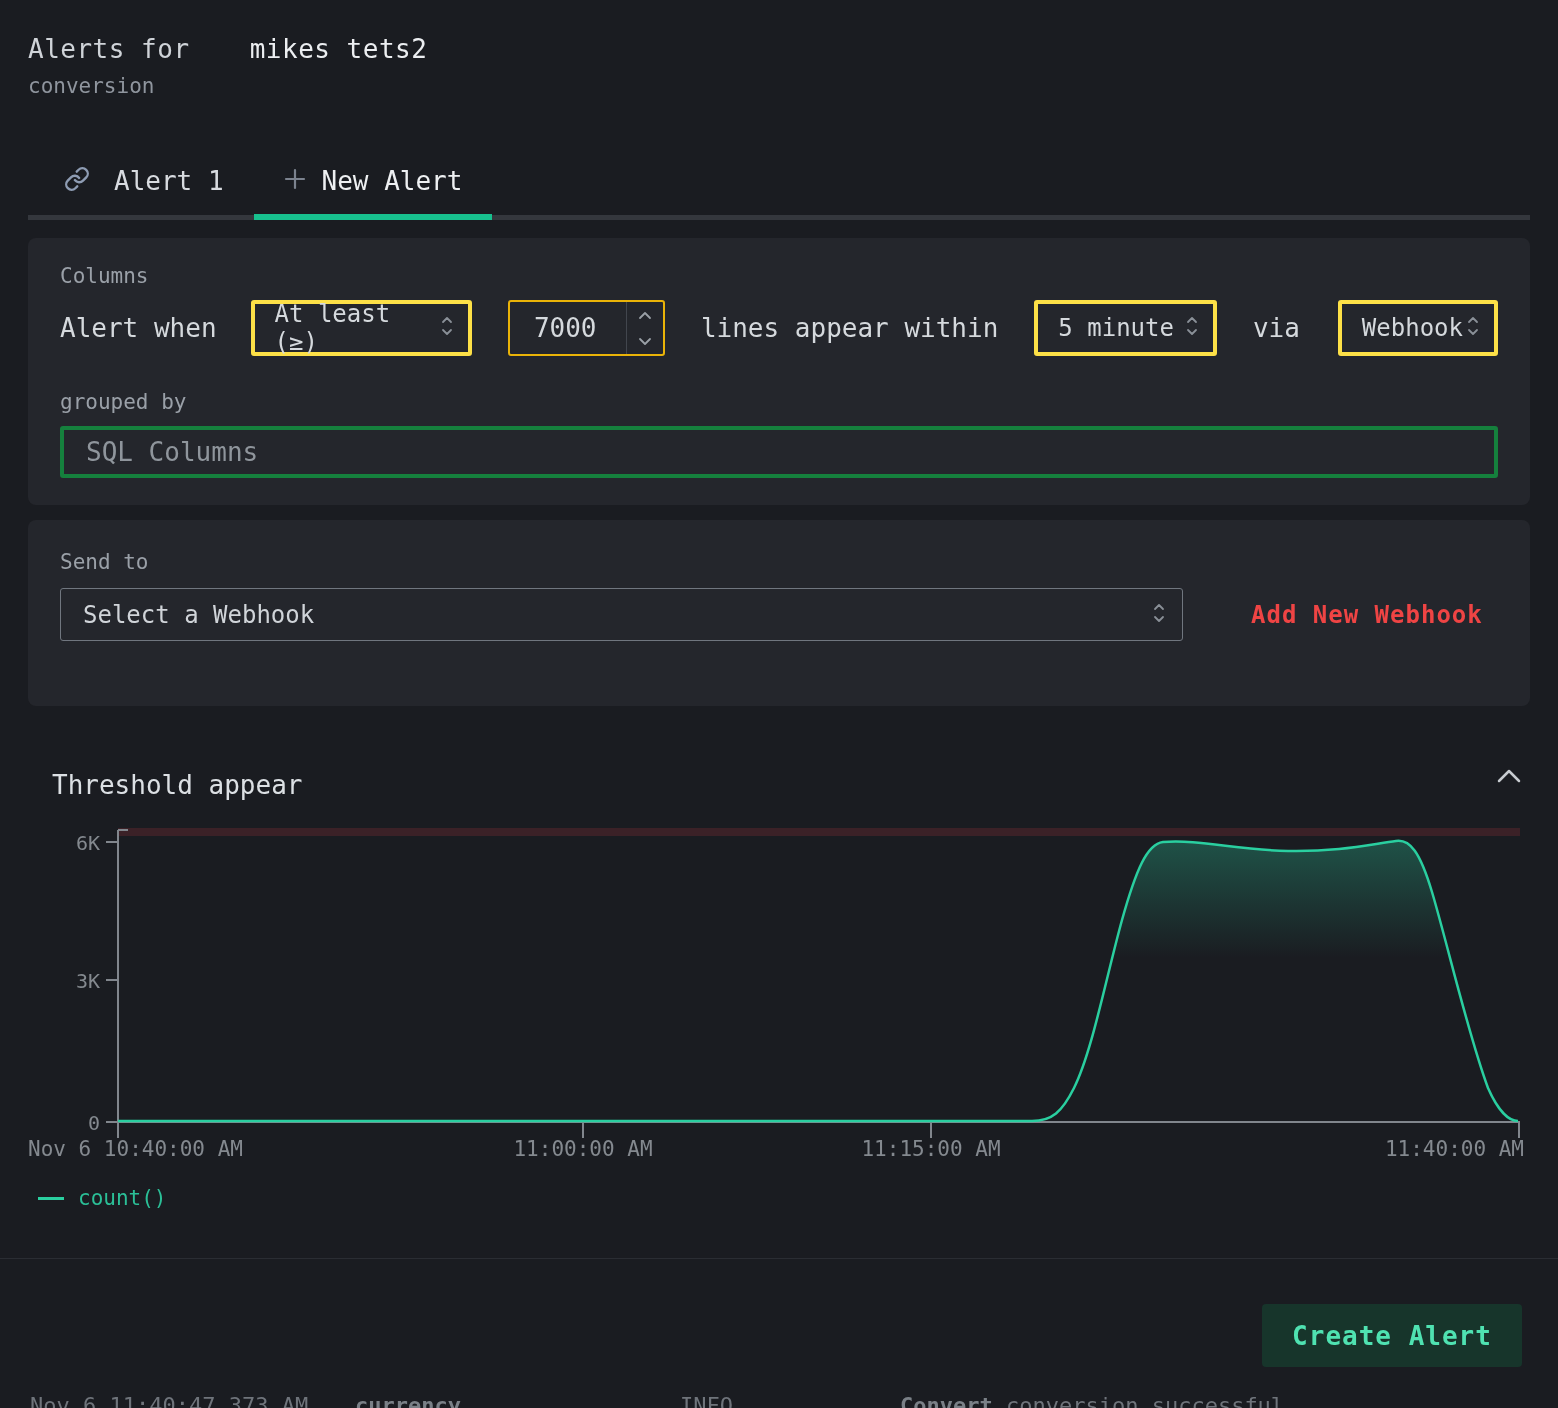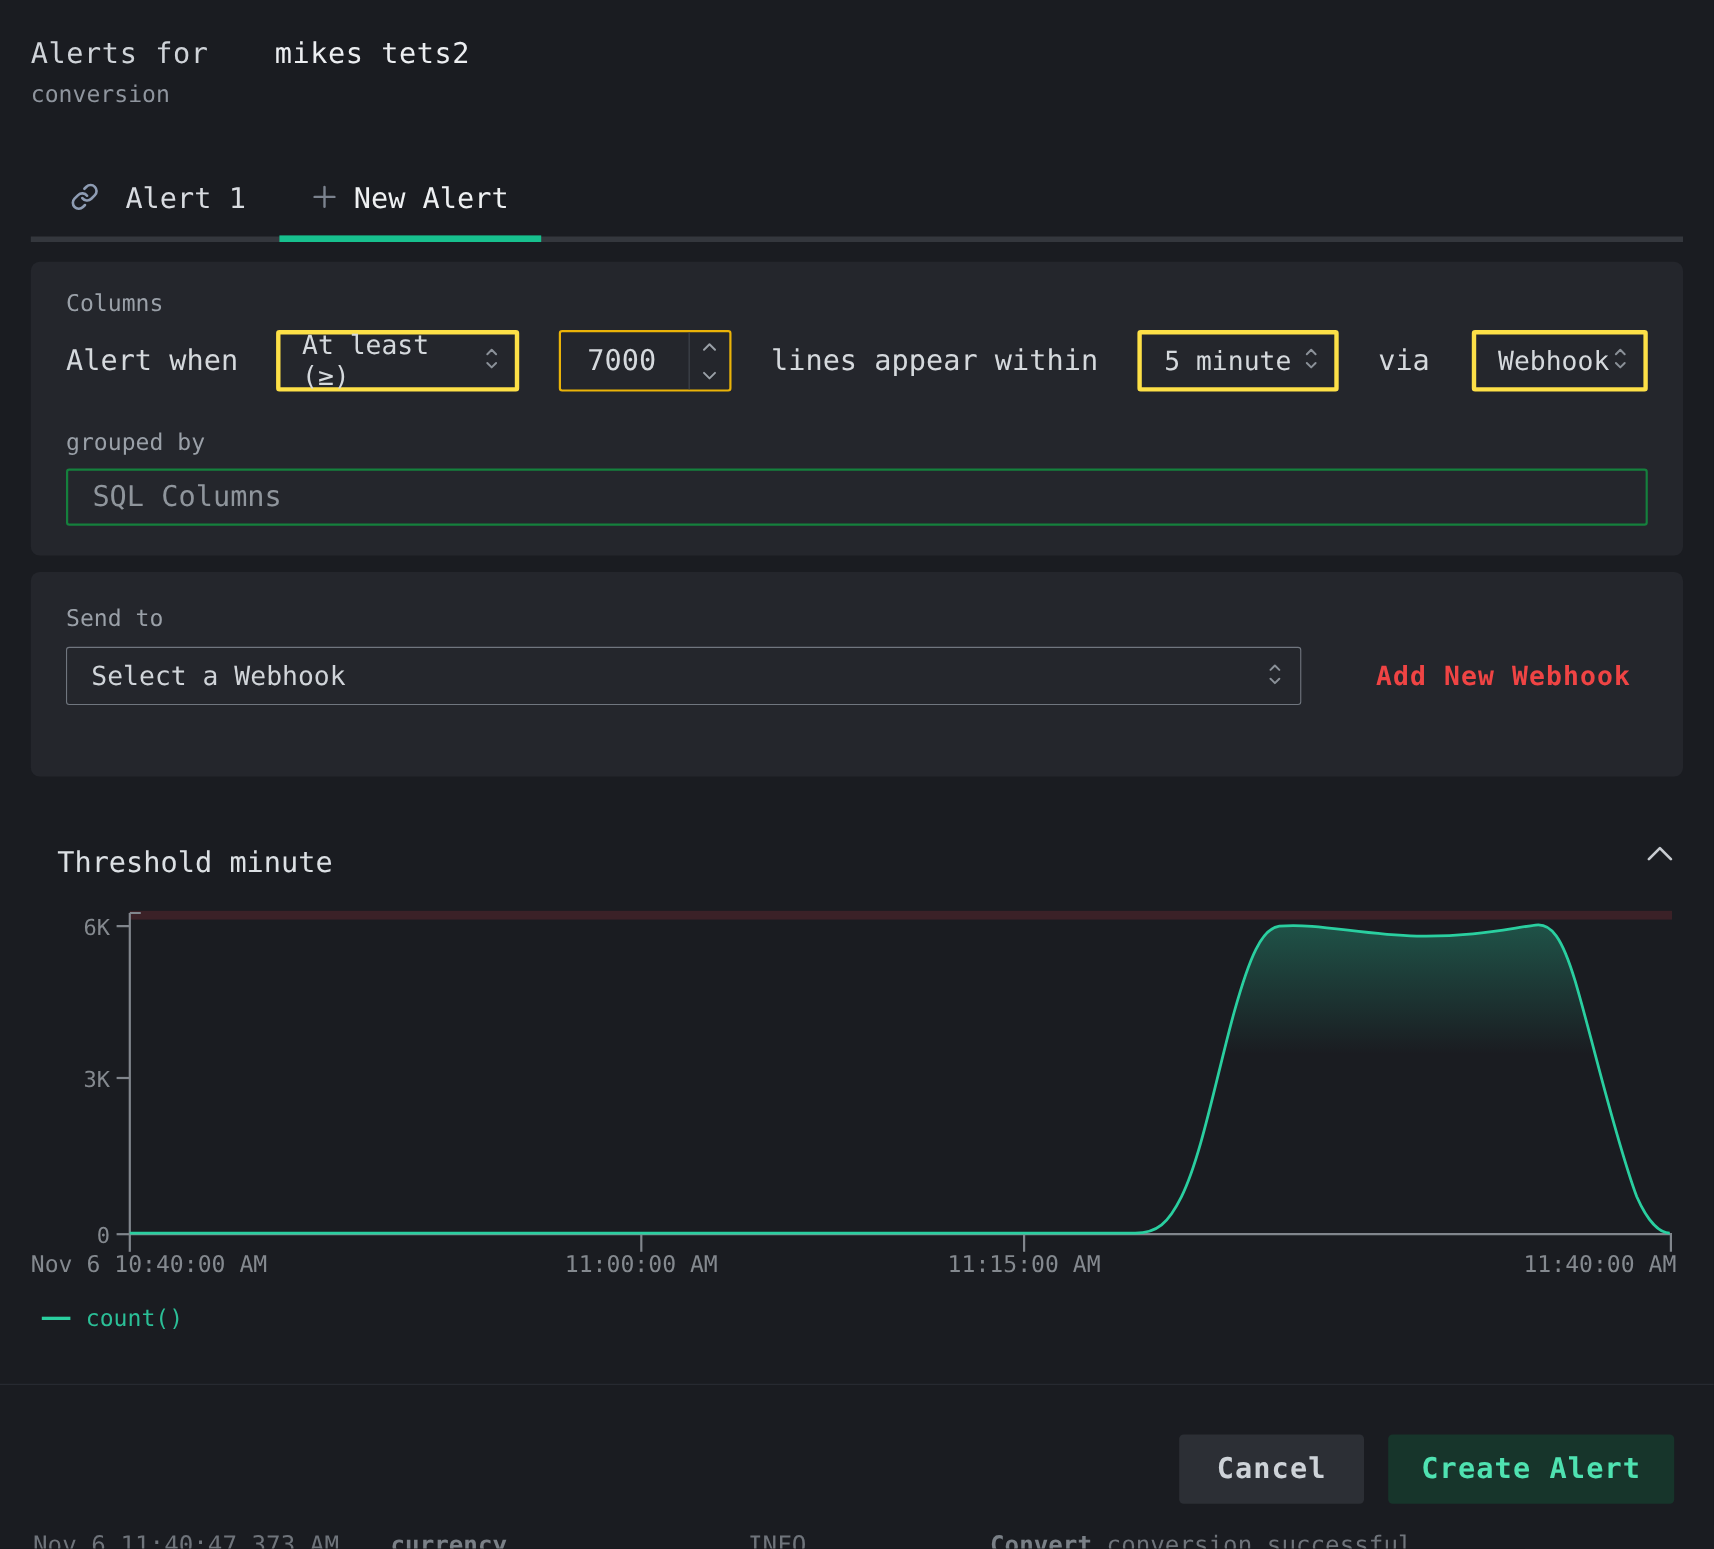--- a/index.html
+++ b/index.html
@@ -32,21 +32,21 @@
           height:56px;border:4px solid #fde047;border-radius:3px;padding:0 14px 0 20px;background:transparent;cursor:pointer;}
   .select .val{font-size:24px;color:#d5d9dd;}
   .numbox{display:flex;box-sizing:border-box;height:56px;width:157px;border:2px solid #eab308;border-radius:3px;margin-left:22px;}
   .numbox input{flex:1;min-width:0;background:transparent;border:none;outline:none;color:#d5d9dd;
                 font-family:inherit;font-size:26px;padding:0 0 0 24px;}
   .spinner{width:36px;border-left:1px solid #42464e;display:flex;flex-direction:column;}
   .spin-btn{flex:1;display:flex;align-items:center;justify-content:center;cursor:pointer;}
 
   .grouped-label{margin-top:34px;font-size:21px;color:#9aa0a8;}
   .grouped-input{margin-top:12px;width:100%;box-sizing:border-box;height:52px;background:transparent;
-                 border:2px solid #15803d;border-radius:3px;font-family:inherit;font-size:26px;color:#d5d9dd;
+                 border:4px solid #15803d;border-radius:3px;font-family:inherit;font-size:26px;color:#d5d9dd;
                  padding:0 22px;outline:none;}
   .grouped-input::placeholder{color:#8f959c;}
 
   .send-row{display:flex;align-items:center;margin-top:14px;}
   .webhook-select{width:1123px;height:53px;border:1px solid #70767f;border-radius:3px;padding:0 16px 0 22px;}
   .webhook-select .val{color:#d0d4d9;}
   .add-webhook{margin-left:62px;background:none;border:none;font-family:inherit;font-size:24px;font-weight:700;
                color:#ef4444;cursor:pointer;letter-spacing:1px;}
 
   
@@ -186,21 +186,21 @@
             <polyline points="3 8 7 4 11 8"></polyline>
                 <polyline points="3 16 7 20 11 16"></polyline>
               </g>
             </svg>
         </span>
       </div>
       <button class="add-webhook">Add New Webhook</button>
     </div>
   </div>
 
-  <div class="chart-title">Threshold minute</div>
+  <div class="chart-title">Threshold appear</div>
   <button class="collapse-btn">
     <span>
       <svg width="26" height="16" viewBox="0 0 26 16">
           <polyline class="stroke-icon" stroke="#c7cbd0" stroke-width="2.5" points="3 13 13 3 23 13"></polyline>
         </svg>
     </span>
   </button>
 
   <svg class="chart-svg" width="1558" height="365" viewBox="0 0 1558 365">
     <defs>
@@ -240,21 +240,20 @@
       <text x="1524" y="348" text-anchor="end">11:40:00 AM</text>
     </g>
   </svg>
 
   <div class="legend">
     <span class="dash"></span>
     <span class="lg-txt">count()</span>
   </div>
 
   <div class="footer-sep"></div>
-  <button class="btn cancel">Cancel</button>
   <button class="btn create">Create Alert</button>
 
   <div class="bg-row">
     <span class="ts">Nov 6 11:40:47.373 AM</span>
     <span class="col">currency</span>
     <span class="lvl">INFO</span>
     <span class="msg"><b>Convert</b><span> conversion successful</span></span>
   </div>
 
 </div>

